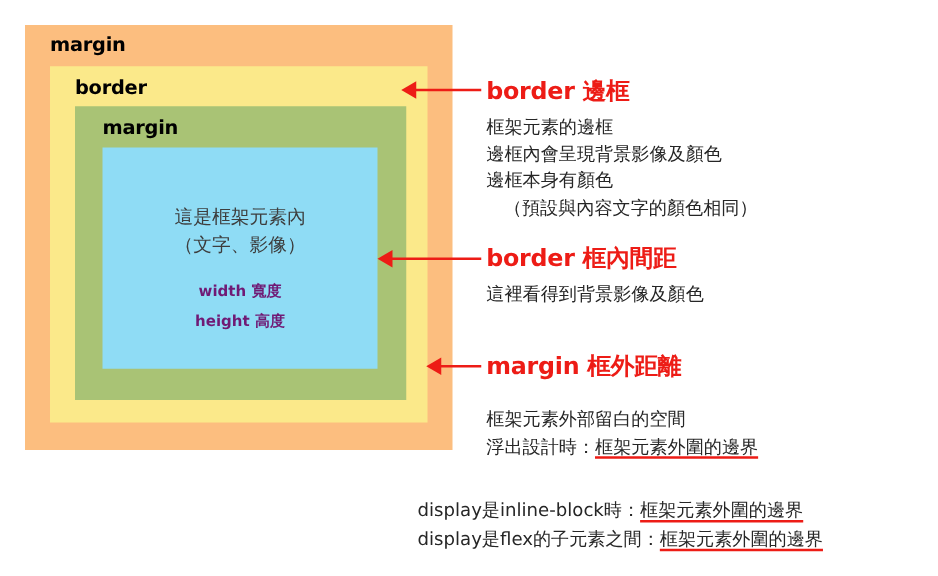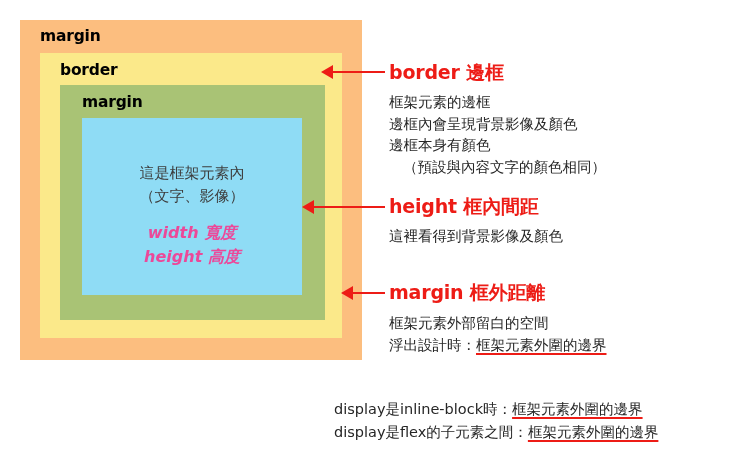--- a/index.html
+++ b/index.html
@@ -77,24 +77,23 @@
   }
   .content-line {
     font-size: 15px;
     line-height: 23px;
     color: #3d3d3d;
     white-space: nowrap;
   }
   .content-line.spacer-top { margin-top: 13px; }
   .content-line.strong {
     font-weight: bold;
-    color: #ec4899;
-    font-size: 16px;
+    color: #701a75;
+    font-size: 12px;
     line-height: 24px;
-    font-style: italic;
   }
 
   
   .arrow { position: absolute; height: 14px; }
   .arrow .shaft {
     position: absolute;
     left: 10px; right: 0; top: 6px;
     height: 2.2px;
     background: #ed1c16;
   }
@@ -124,21 +123,21 @@
     margin-bottom: 6px;
     letter-spacing: -0.2px;
   }
   .note-line {
     font-size: 14.5px;
     line-height: 21.5px;
     color: #262626;
     white-space: nowrap;
   }
   .note-line.indent { padding-left: 14px; }
-  .note-line.gap { margin-top: 7px; }
+  .note-line.gap { margin-top: 20px; }
   .u {
     text-decoration: underline;
     text-decoration-color: #ed1c16;
     text-underline-offset: 2.5px;
     text-decoration-thickness: 1.6px;
   }
 
   
   #bottom-notes {
     position: absolute;
@@ -183,21 +182,21 @@
 
   <div class="note" id="note-border">
     <div class="note-title">border 邊框</div>
     <div class="note-line">框架元素的邊框</div>
     <div class="note-line">邊框內會呈現背景影像及顏色</div>
     <div class="note-line">邊框本身有顏色</div>
     <div class="note-line indent">（預設與內容文字的顏色相同）</div>
   </div>
 
   <div class="note" id="note-padding">
-    <div class="note-title">height 框內間距</div>
+    <div class="note-title">border 框內間距</div>
     <div class="note-line">這裡看得到背景影像及顏色</div>
   </div>
 
   <div class="note" id="note-margin">
     <div class="note-title">margin 框外距離</div>
     <div class="note-line gap">框架元素外部留白的空間</div>
     <div class="note-line">
       <span>浮出設計時：</span><span class="u">框架元素外圍的邊界</span>
     </div>
   </div>

